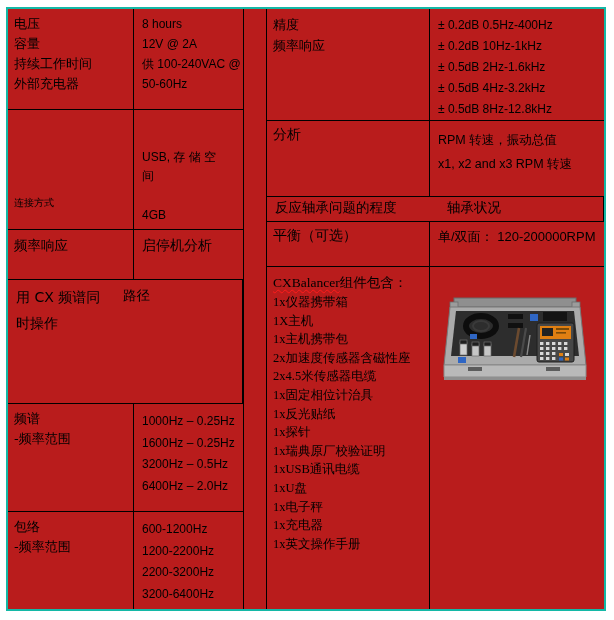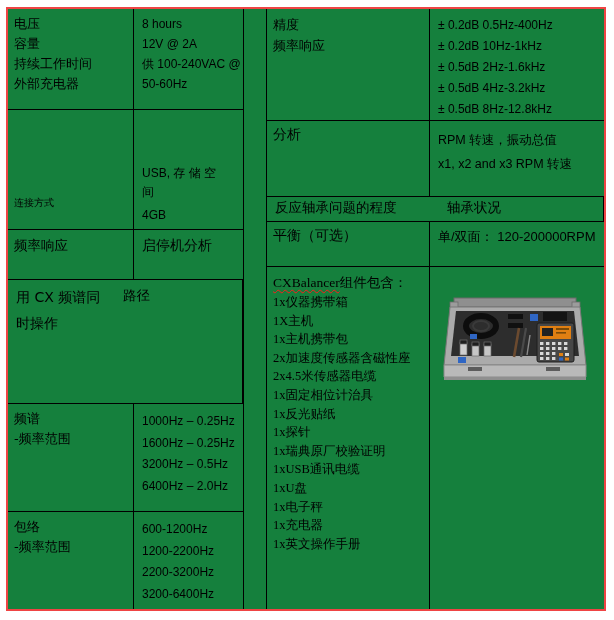--- a/index.html
+++ b/index.html
@@ -8,23 +8,23 @@
     background: #ffffff;
     color: #000;
     font-family: "DejaVu Sans", sans-serif;
     position: relative;
     overflow: hidden;
   }
   .sheet {
     position: absolute;
     left: 6px; top: 7px;
     width: 600px; height: 604px;
-    border: 2px solid #ef4444;
+    border: 2px solid #14b8a6;
     display: flex;
-    background: #15803d;
+    background: #b91c1c;
   }
   .tbl { display: flex; flex-direction: column; }
   .tbl-left { width: 236px; border-right: 1px solid #000; }
   .tbl-gap { width: 22px; }
   .tbl-right { flex: 1; border-left: 1px solid #000; }
   .row { display: flex; border-bottom: 1px solid #000; overflow: hidden; }
   .row:last-child { border-bottom: none; flex: 1; }
   .cell { overflow: hidden; }
   .lab { border-right: 1px solid #000; }
   .tbl-left .lab { width: 126px; }
@@ -32,21 +32,21 @@
   .tbl-right .lab { width: 163px; }
   .tbl-right .val { flex: 1; }
   .pre { white-space: pre-line; }
   .cn  { font-size: 13px; line-height: 20px; padding: 5px 4px 0 6px; }
   .lat { font-family: "Liberation Sans", "DejaVu Sans", sans-serif;
          font-size: 12px; line-height: 20px; padding: 5px 2px 0 8px; }
   
   .r-connect .cell { display: flex; align-items: flex-end; }
   .r-connect .lab-inner { padding: 0 0 16px 6px; font-size: 10px; }
   .r-connect .val-inner { padding: 0 0 4px 8px; line-height: 19px; }
-  .r-connect .gb { margin-top: 4px; }
+  .r-connect .gb { margin-top: 20px; }
   .r-freqresp .cn { font-size: 13.5px; }
   .r-freqresp .valcn { font-family: "DejaVu Sans", sans-serif; font-size: 14px; padding: 4px 2px 0 8px; line-height: 22px; }
   .r-path .cn { font-size: 13.5px; }
   .r-path .valcn { font-family: "DejaVu Sans", sans-serif; font-size: 14px; padding: 4px 2px 0 8px; line-height: 26px; }
   .rangeval { line-height: 21.5px; padding-top: 7px; }
   
   .ra-lab-top { font-size: 13px; line-height: 21px; padding: 5px 4px 0 6px; white-space: pre-line; }
   .ra-lab-bot { font-size: 17px; padding: 61px 4px 0 6px; }
   .ra-val { font-size: 12px; line-height: 21px; padding: 6px 2px 0 8px; }
   .rb-val { font-size: 12.5px; line-height: 24px; padding: 7px 2px 0 8px; }

